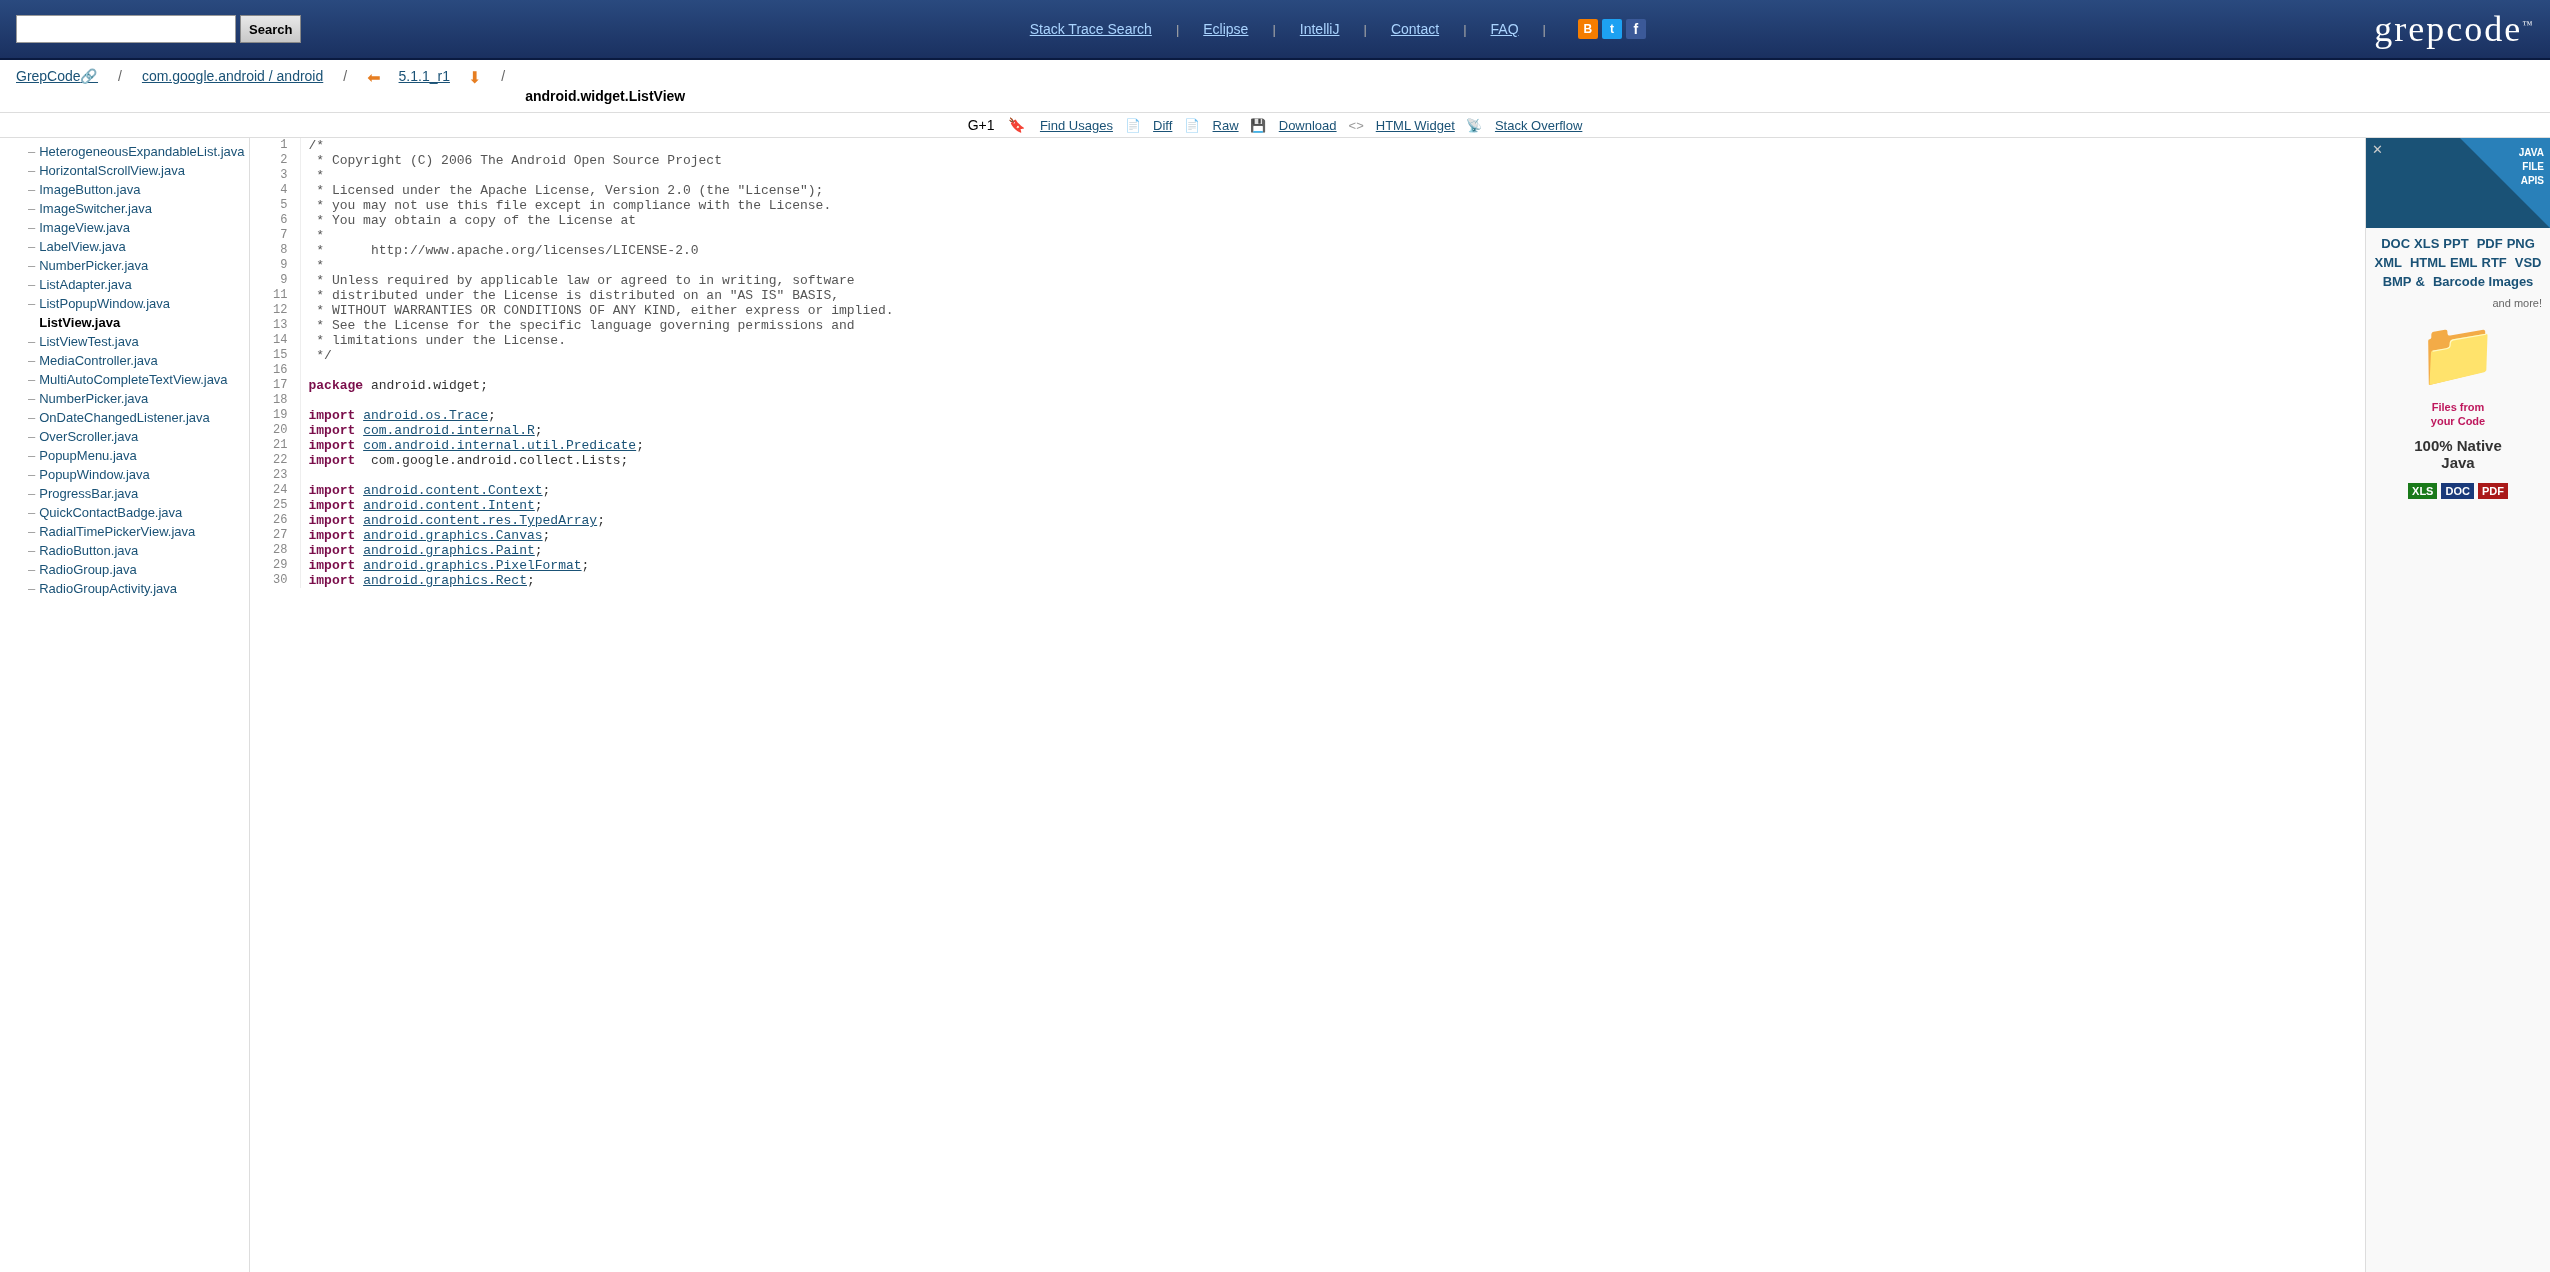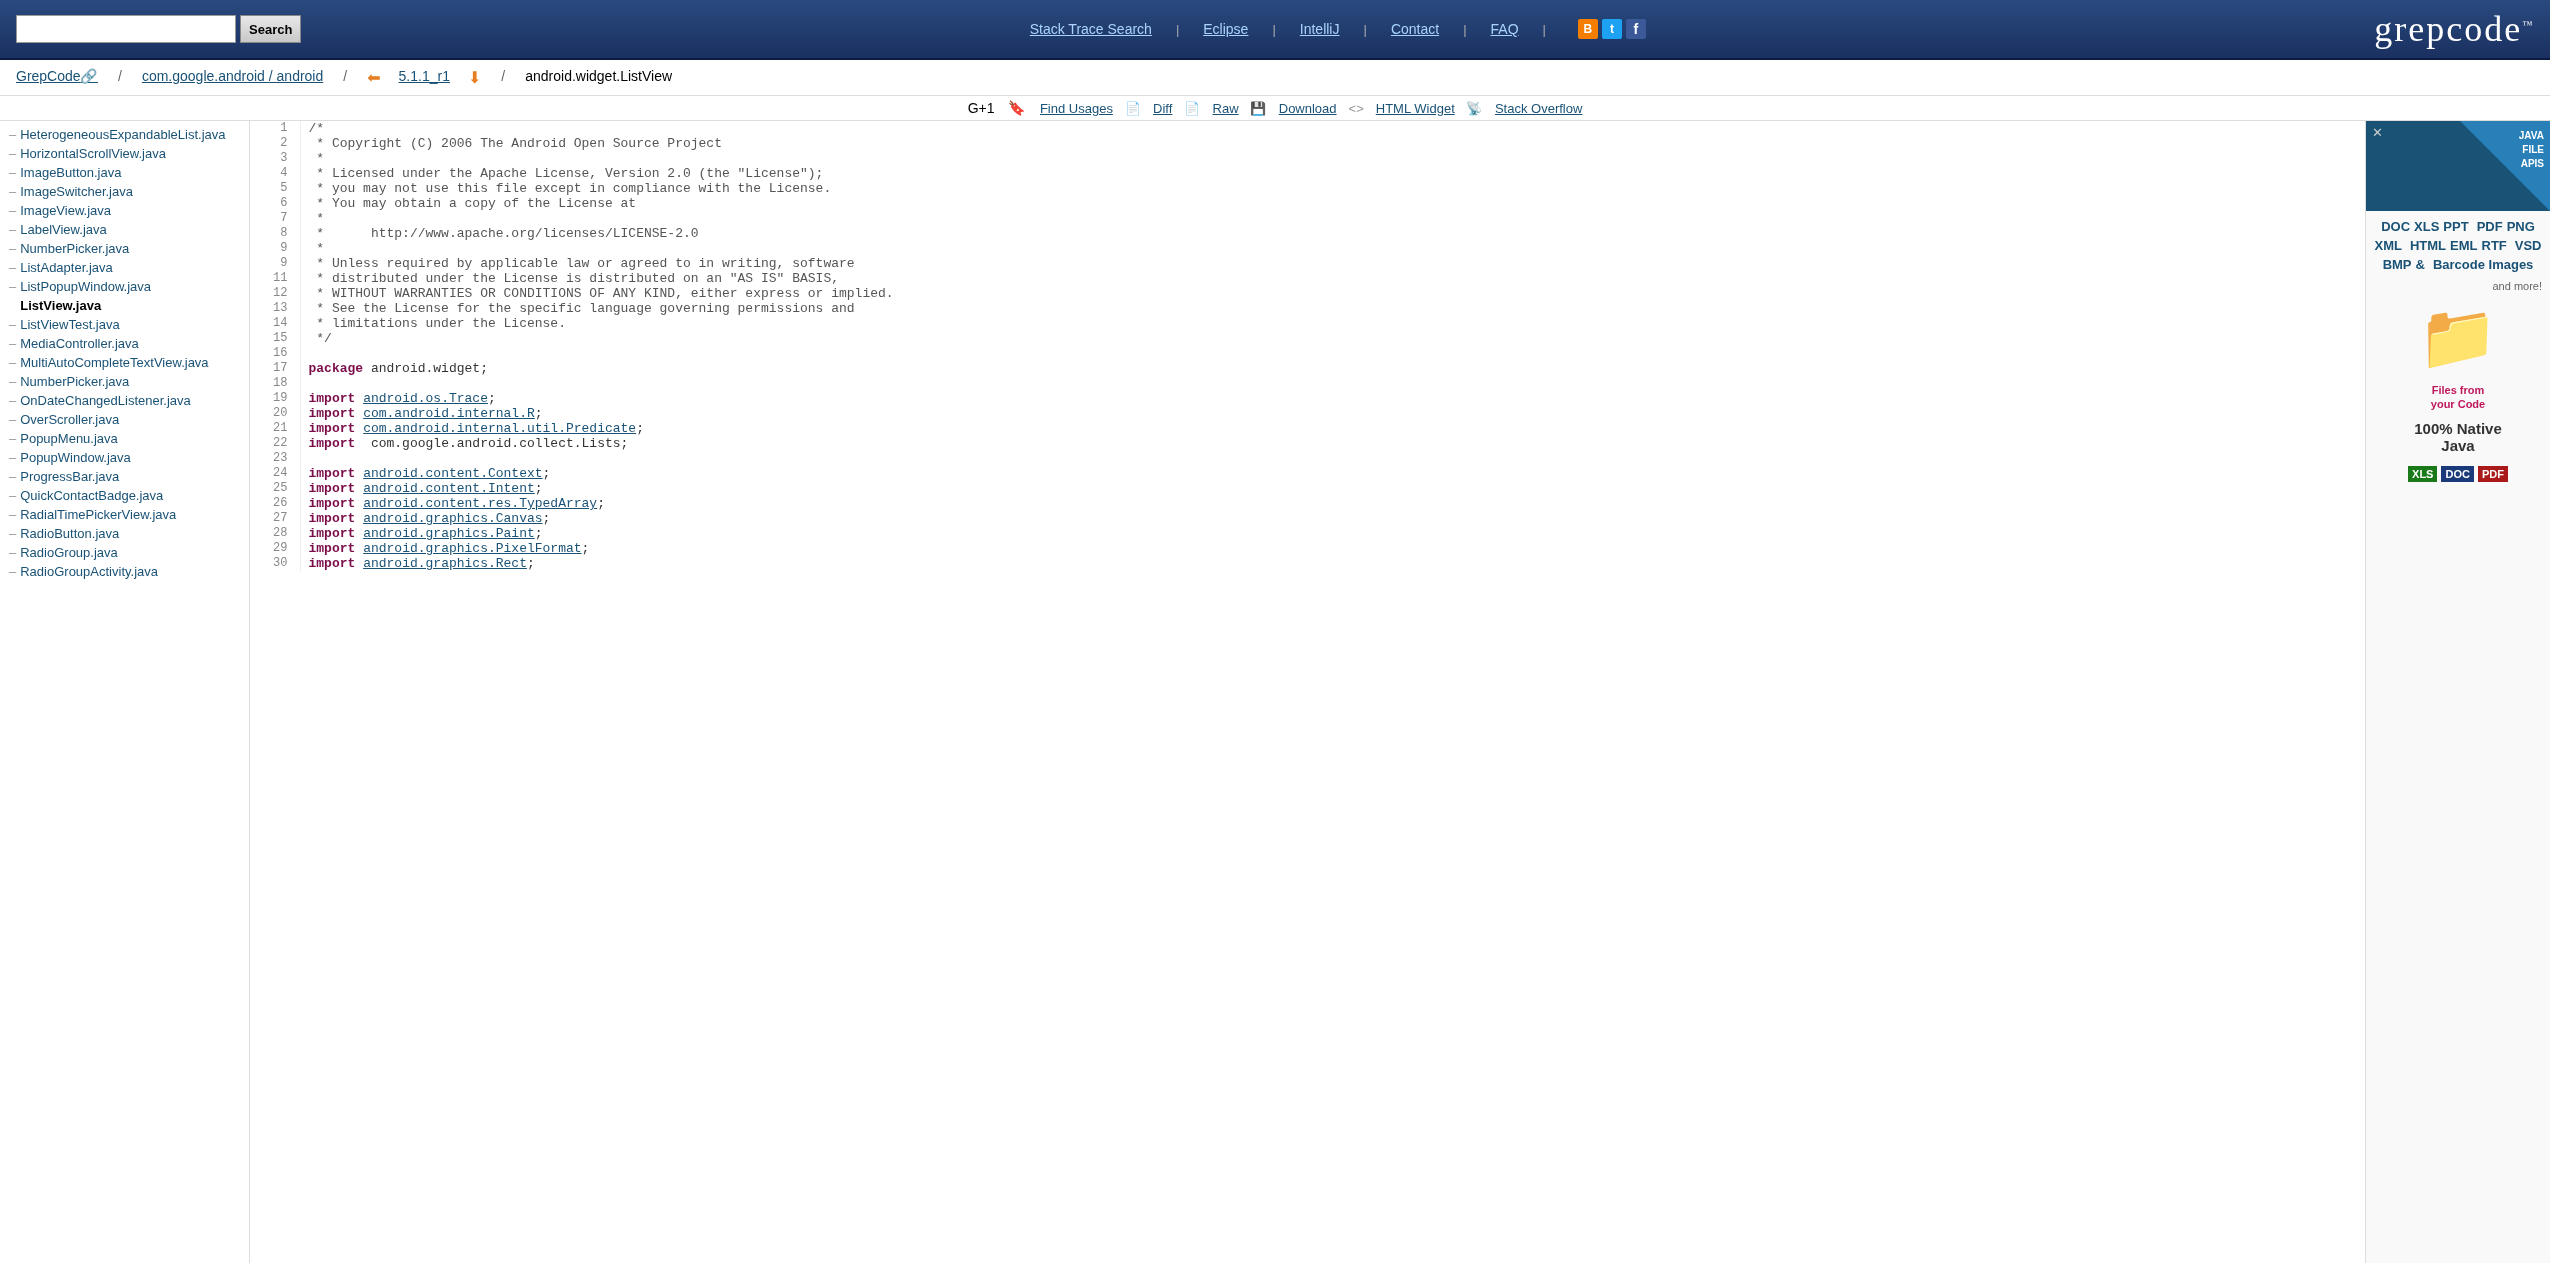--- a/index.html
+++ b/index.html
@@ -97,22 +97,23 @@
       gap: 18px;
       flex-wrap: wrap;
     }
     .bc-link {
       color: #1a5276;
       text-decoration: underline;
       cursor: pointer;
     }
     .bc-sep { color: #666; margin: 0 2px; }
     .bc-current {
-      font-weight: normal;
+      font-weight: bold;
       color: #000;
+      margin-top: 20px;
     }
     .bc-arrow { color: #e67e22; font-size: 16px; }
 
     
     #action-bar {
       display: flex;
       align-items: center;
       justify-content: center;
       gap: 12px;
       padding: 4px 16px;
@@ -141,21 +142,21 @@
     
     #sidebar {
       width: 250px;
       min-width: 250px;
       border-right: 1px solid #ddd;
       overflow-y: auto;
       background: #fff;
       padding: 4px 0;
     }
     .sidebar-item {
-      padding: 2px 12px 2px 9px;
+      padding: 2px 12px 2px 28px;
       font-size: 13px;
       cursor: pointer;
       white-space: nowrap;
     }
     .sidebar-item a {
       color: #1a5276;
       text-decoration: none;
     }
     .sidebar-item.active {
       font-weight: bold;

